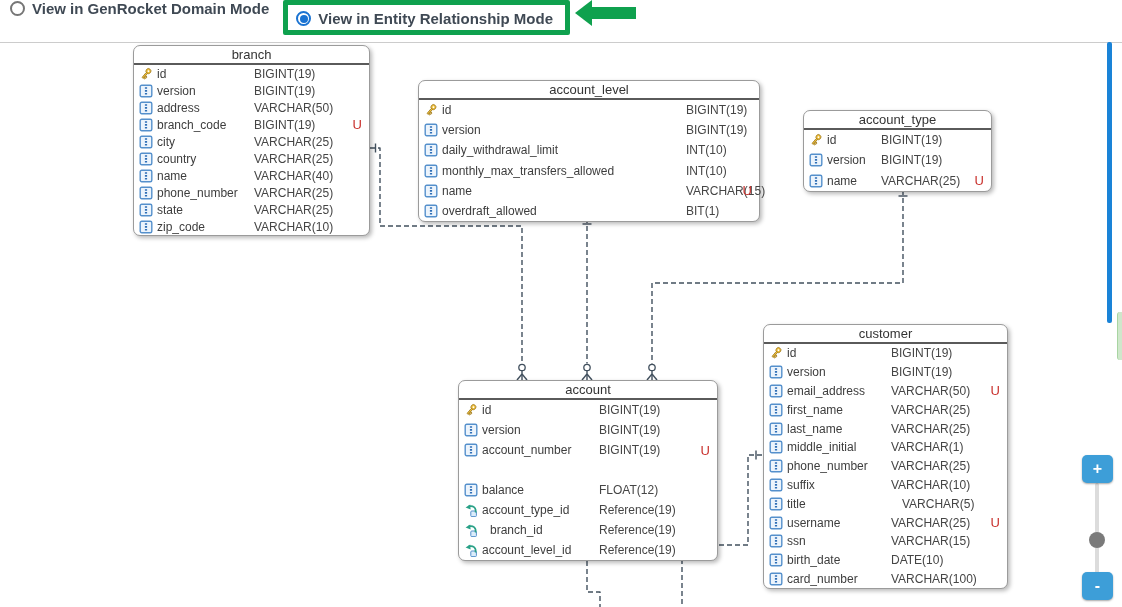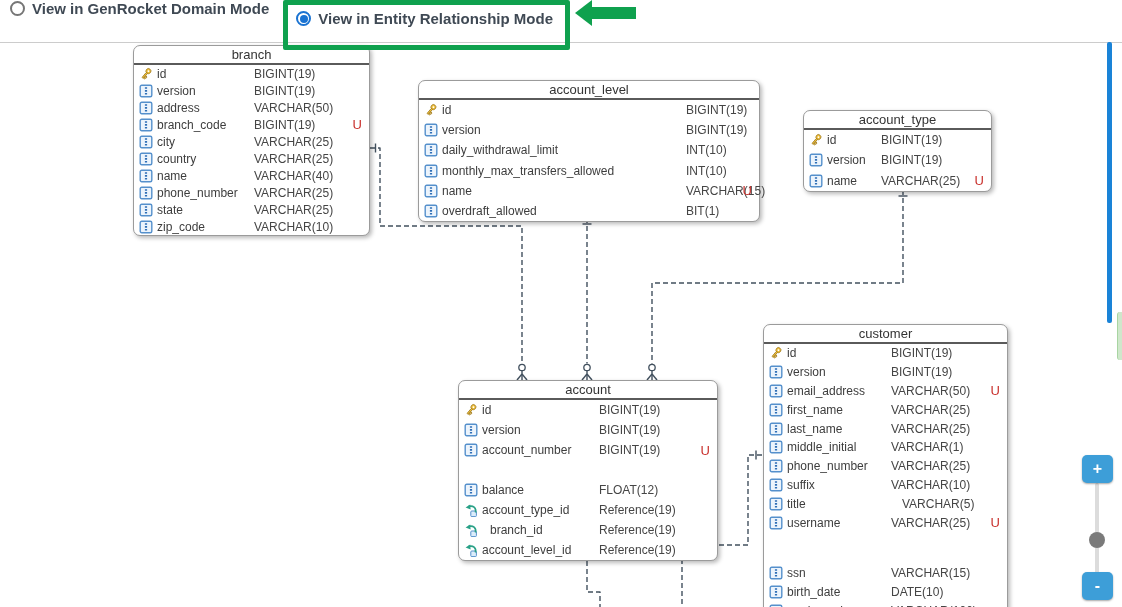--- a/index.html
+++ b/index.html
@@ -22,21 +22,21 @@
   .radio.selected{border-color:#1a73d2;}
   .radio.selected::after{
     content:"";position:absolute;left:1.5px;top:1.5px;width:8px;height:8px;
     border-radius:50%;background:#1a73d2;
   }
   .radio-label{
     margin-left:7px;font-size:15px;font-weight:bold;color:#3f4954;white-space:nowrap;
   }
   .highlight-box{
     margin-left:14px;border:5px solid #0fa14e;border-radius:2px;
-    padding:5px 12px 18px 8px;display:flex;align-items:center;background:transparent;
+    padding:5px 12px 3px 8px;display:flex;align-items:center;background:transparent;
   }
   .green-arrow{display:flex;align-items:center;margin-left:5px;}
   .arrow-head{
     width:0;height:0;border-top:13px solid transparent;border-bottom:13px solid transparent;
     border-right:17px solid #0fa14e;
   }
   .arrow-shaft{width:44px;height:12px;background:#0fa14e;}
   #download-btn{
     position:absolute;right:4px;top:9px;height:24px;
     background:#e8821e;border:1px solid #cf711b;border-radius:5px;
@@ -524,21 +524,21 @@
             <span class="col-icon">
               <svg width="14" height="14" viewBox="0 0 14 14">
                 <rect x="1.2" y="1.2" width="11.6" height="11.6" rx="1.5" fill="#ecf4fc" stroke="#5590cc" stroke-width="1.4"></rect>
                 <path d="M7 3.2 V10.8" stroke="#2f6eb5" stroke-width="2.2" stroke-dasharray="1.6 1.3"></path>
               </svg>
             </span>
             <span class="col-name">username</span>
             <span class="col-type" style="left: 127px;">VARCHAR(25)</span>
             <span class="col-unique">U</span>
           </div>
-          <div class="col-row" style="height: 18.8px; margin-top: 32px;">
+          <div class="col-row" style="height: 18.8px;">
             <span class="col-icon">
               <svg width="14" height="14" viewBox="0 0 14 14">
                 <rect x="1.2" y="1.2" width="11.6" height="11.6" rx="1.5" fill="#ecf4fc" stroke="#5590cc" stroke-width="1.4"></rect>
                 <path d="M7 3.2 V10.8" stroke="#2f6eb5" stroke-width="2.2" stroke-dasharray="1.6 1.3"></path>
               </svg>
             </span>
             <span class="col-name">ssn</span>
             <span class="col-type" style="left: 127px;">VARCHAR(15)</span>
           </div>
           <div class="col-row" style="height: 18.8px;">

